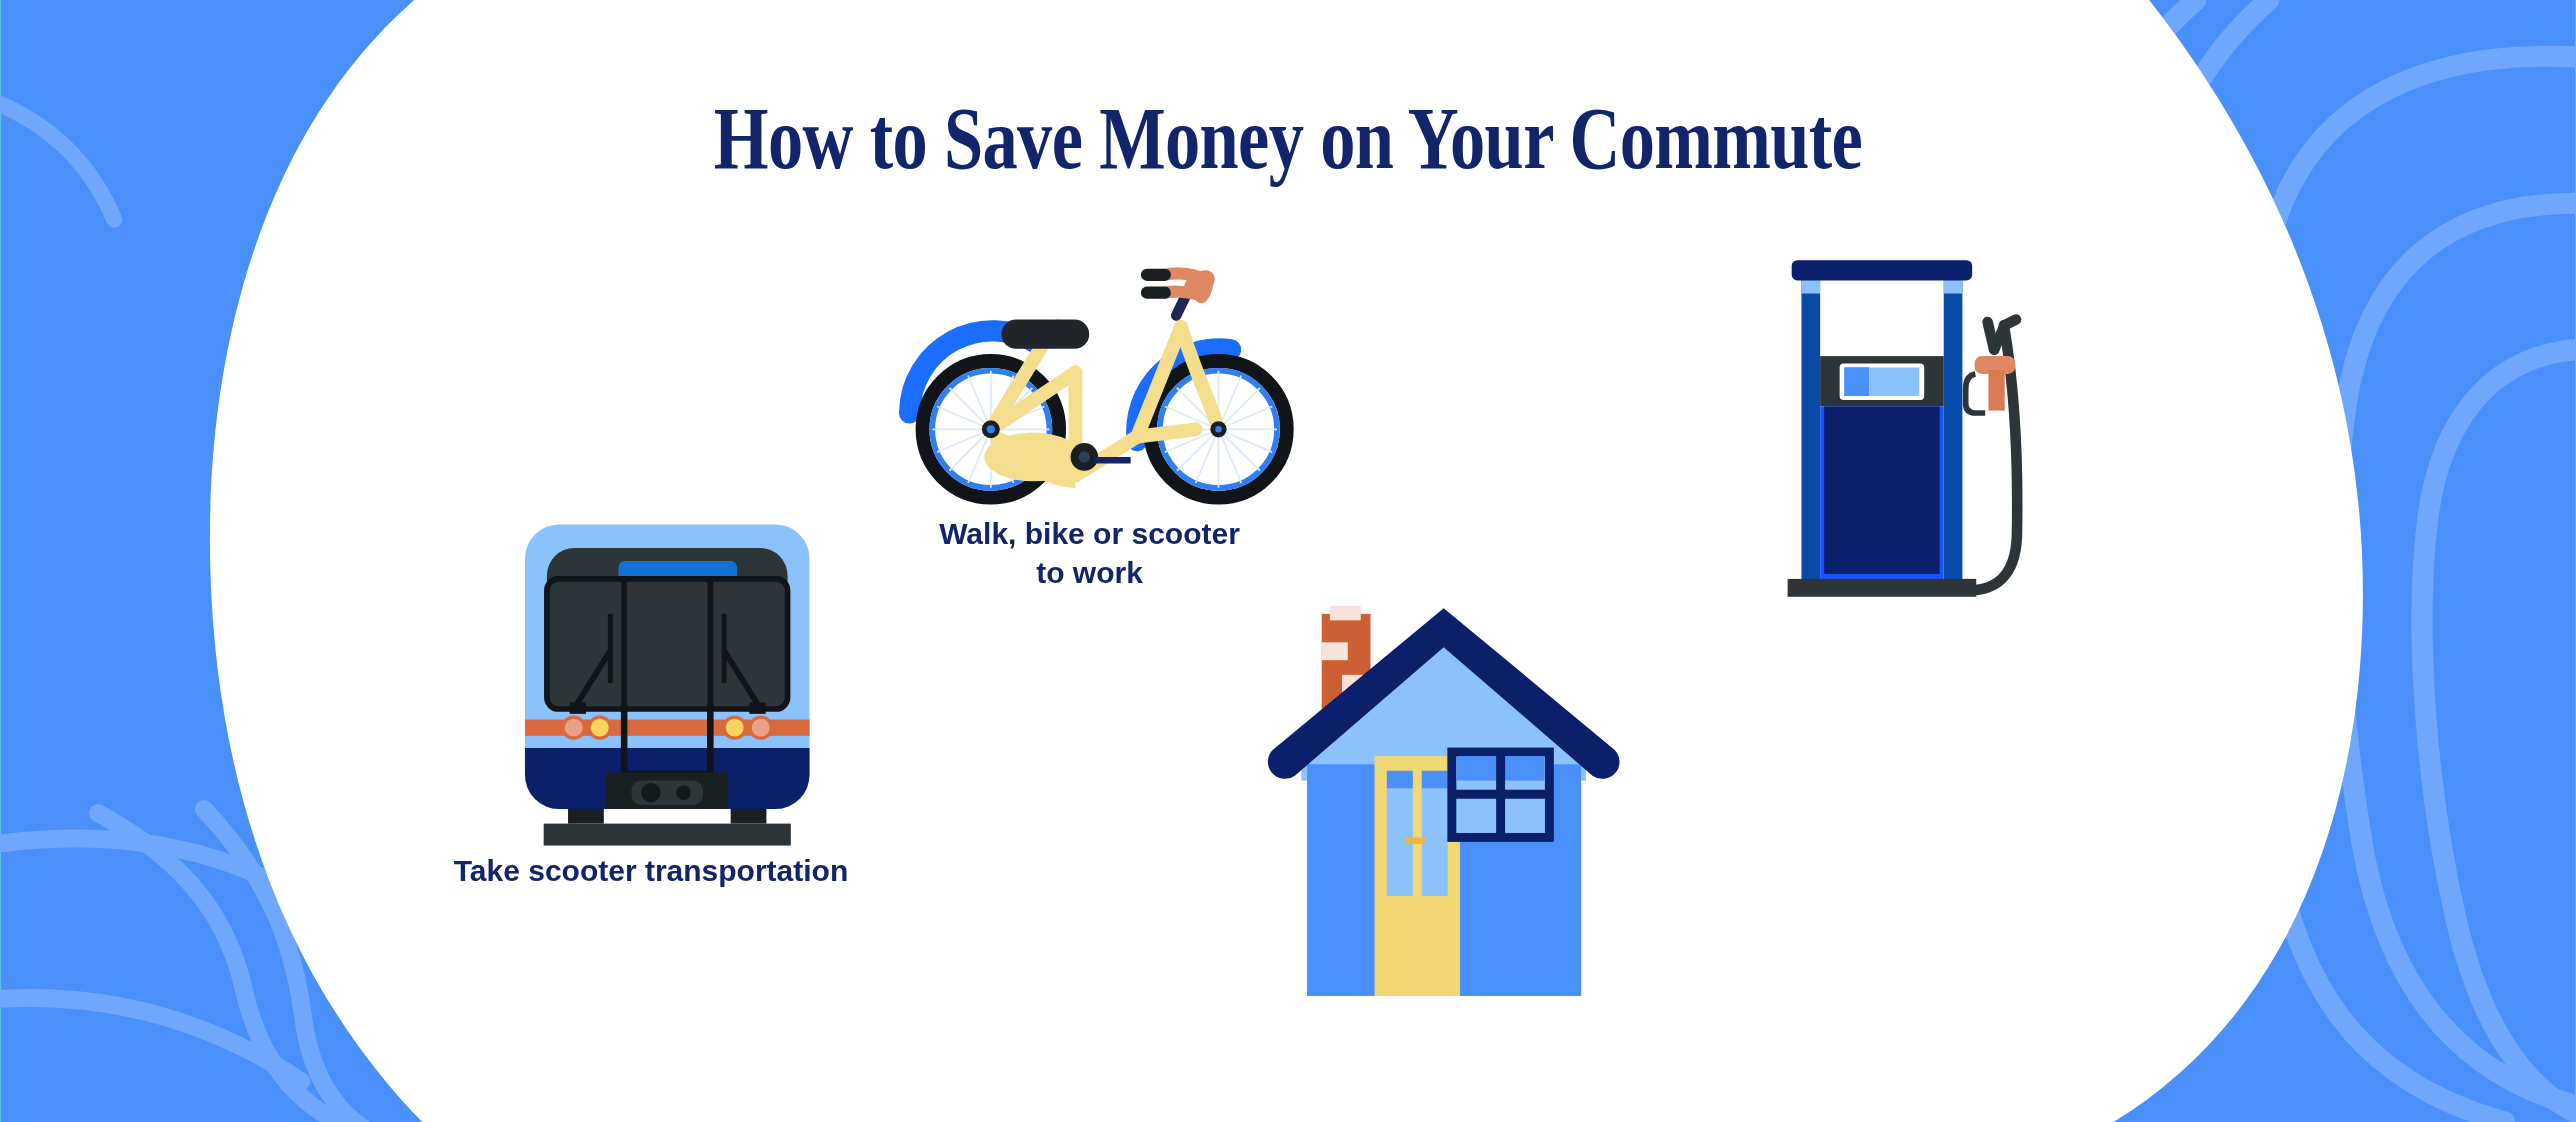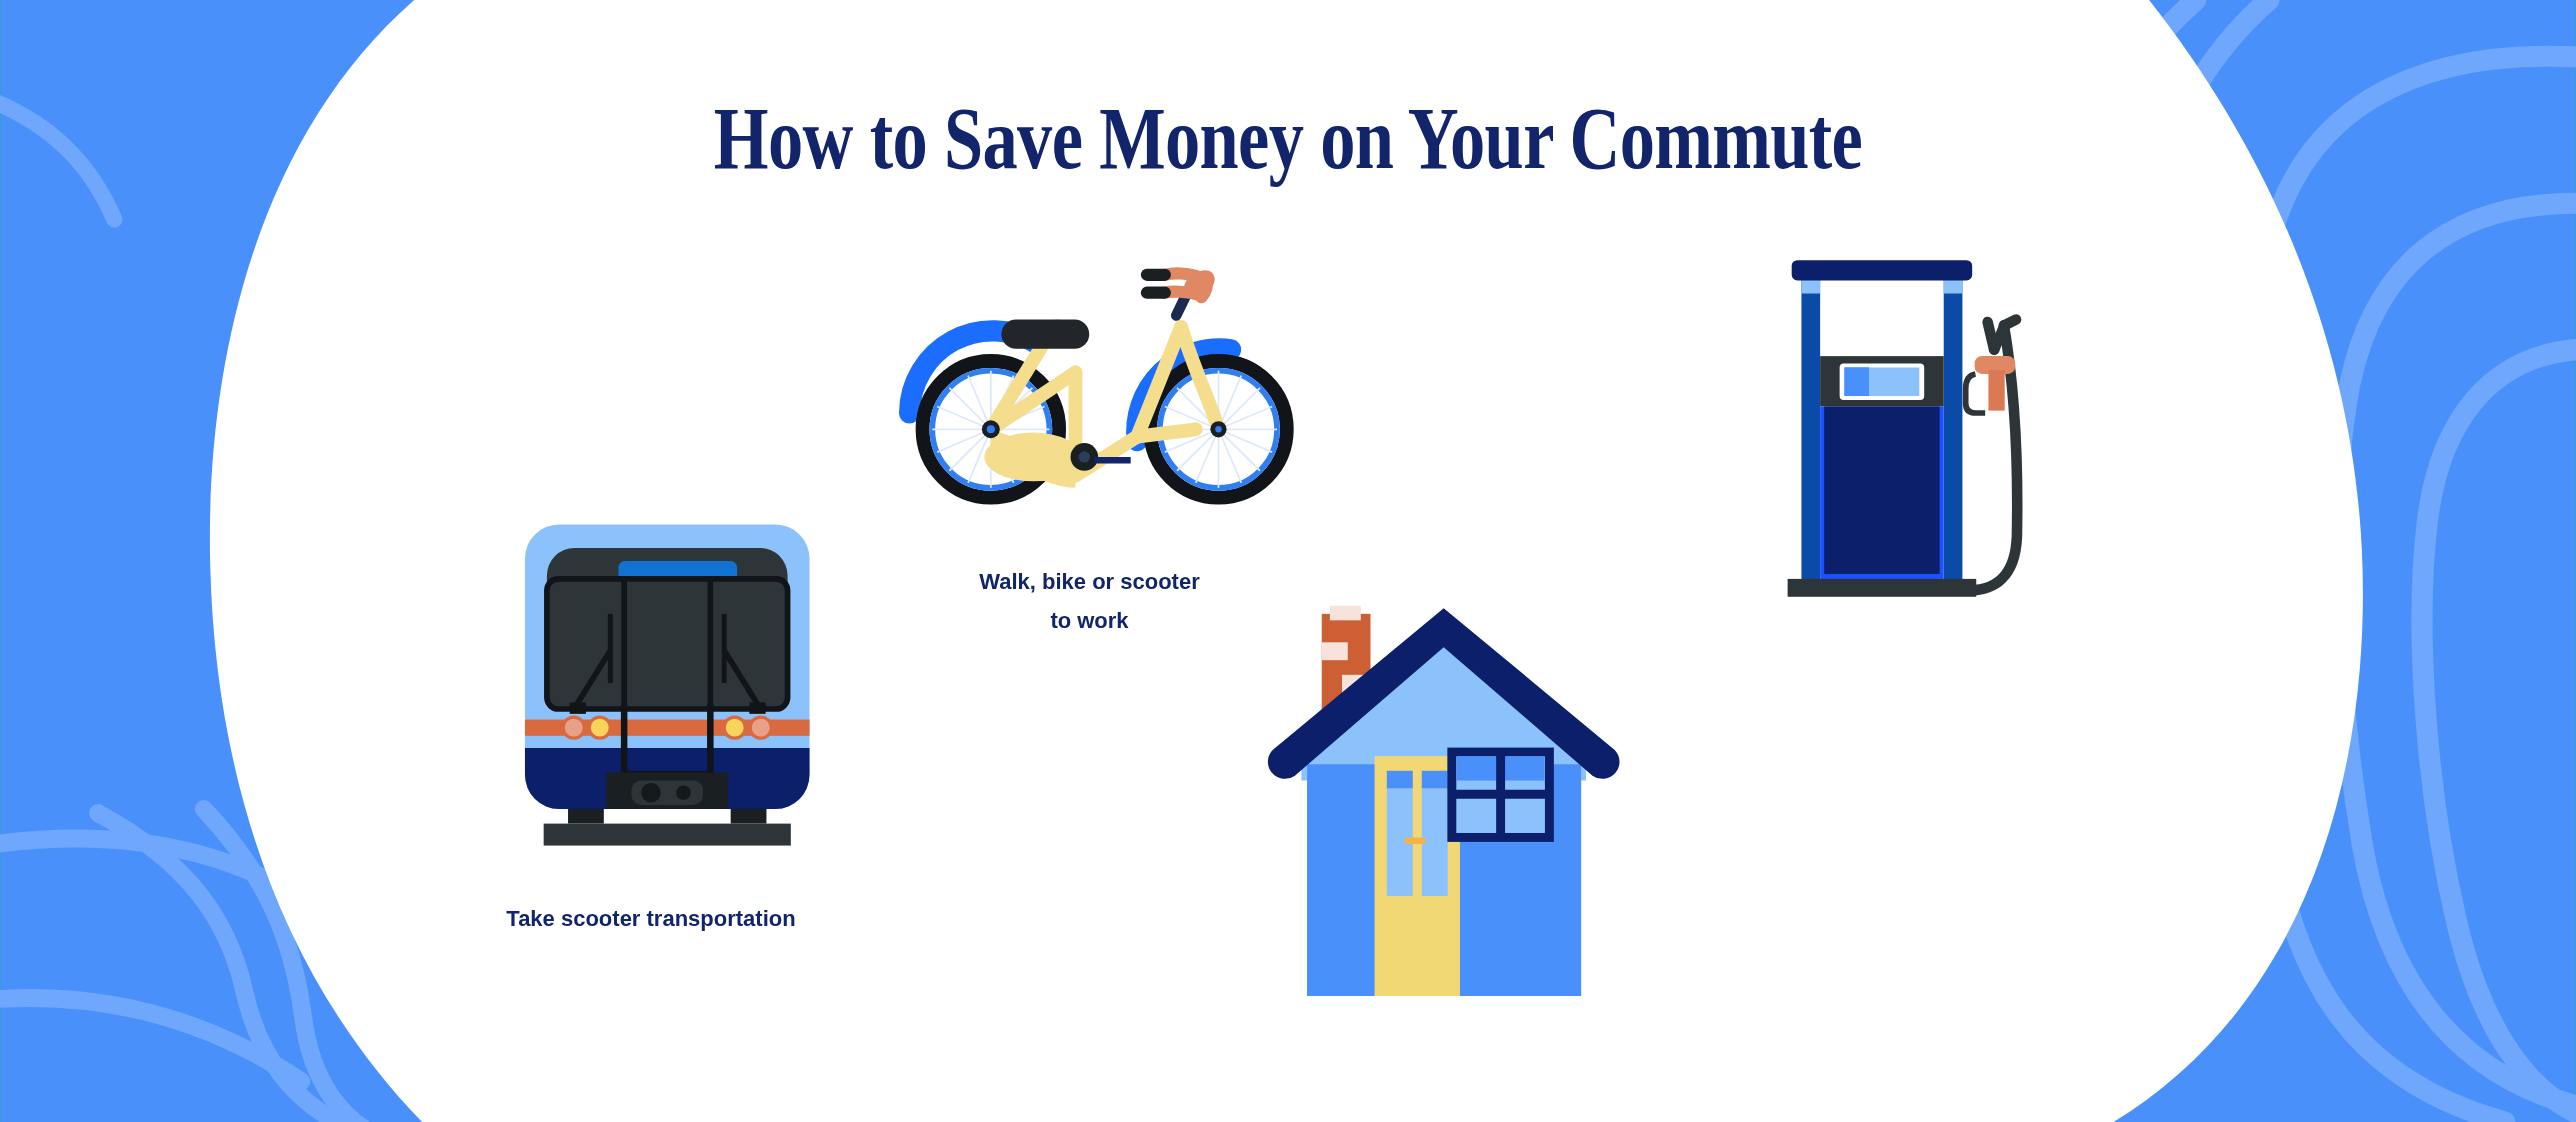--- a/index.html
+++ b/index.html
@@ -5,21 +5,21 @@
   html, body {
     margin: 0;
     padding: 0;
     background: #ffffff;
   }
   #stage {
     position: relative;
     width: 2576px;
     height: 1122px;
     overflow: hidden;
-    background: #14b8a6;
+    background: #5eead4;
     font-family: "Liberation Sans", sans-serif;
   }
   #bg-svg, #art-svg {
     position: absolute;
     inset: 0;
     width: 2576px;
     height: 1122px;
     display: block;
   }
   .title {
@@ -35,25 +35,24 @@
     letter-spacing: -0.8px;
     transform: scaleX(0.80);
     transform-origin: 50% 50%;
     white-space: nowrap;
   }
   .caption {
     position: absolute;
     color: #12256b;
     font-family: "Liberation Sans", sans-serif;
     font-weight: bold;
-    font-size: 22px;
+    font-size: 30px;
     line-height: 39px;
     text-align: center;
     white-space: pre-line;
-    margin-top: 48px;
   }
   #cap-bus    { left: 350px;  top: 851px; width: 602px; }
   #cap-bike   { left: 813px; top: 514px;  width: 553px; }
   #cap-house  { left: 1139px; top: 937px; width: 553px; }
   #cap-pump   { left: 1602px; top: 641px;  width: 569px; }
 </style>
 </head>
 <body>
 
 <div id="stage">

